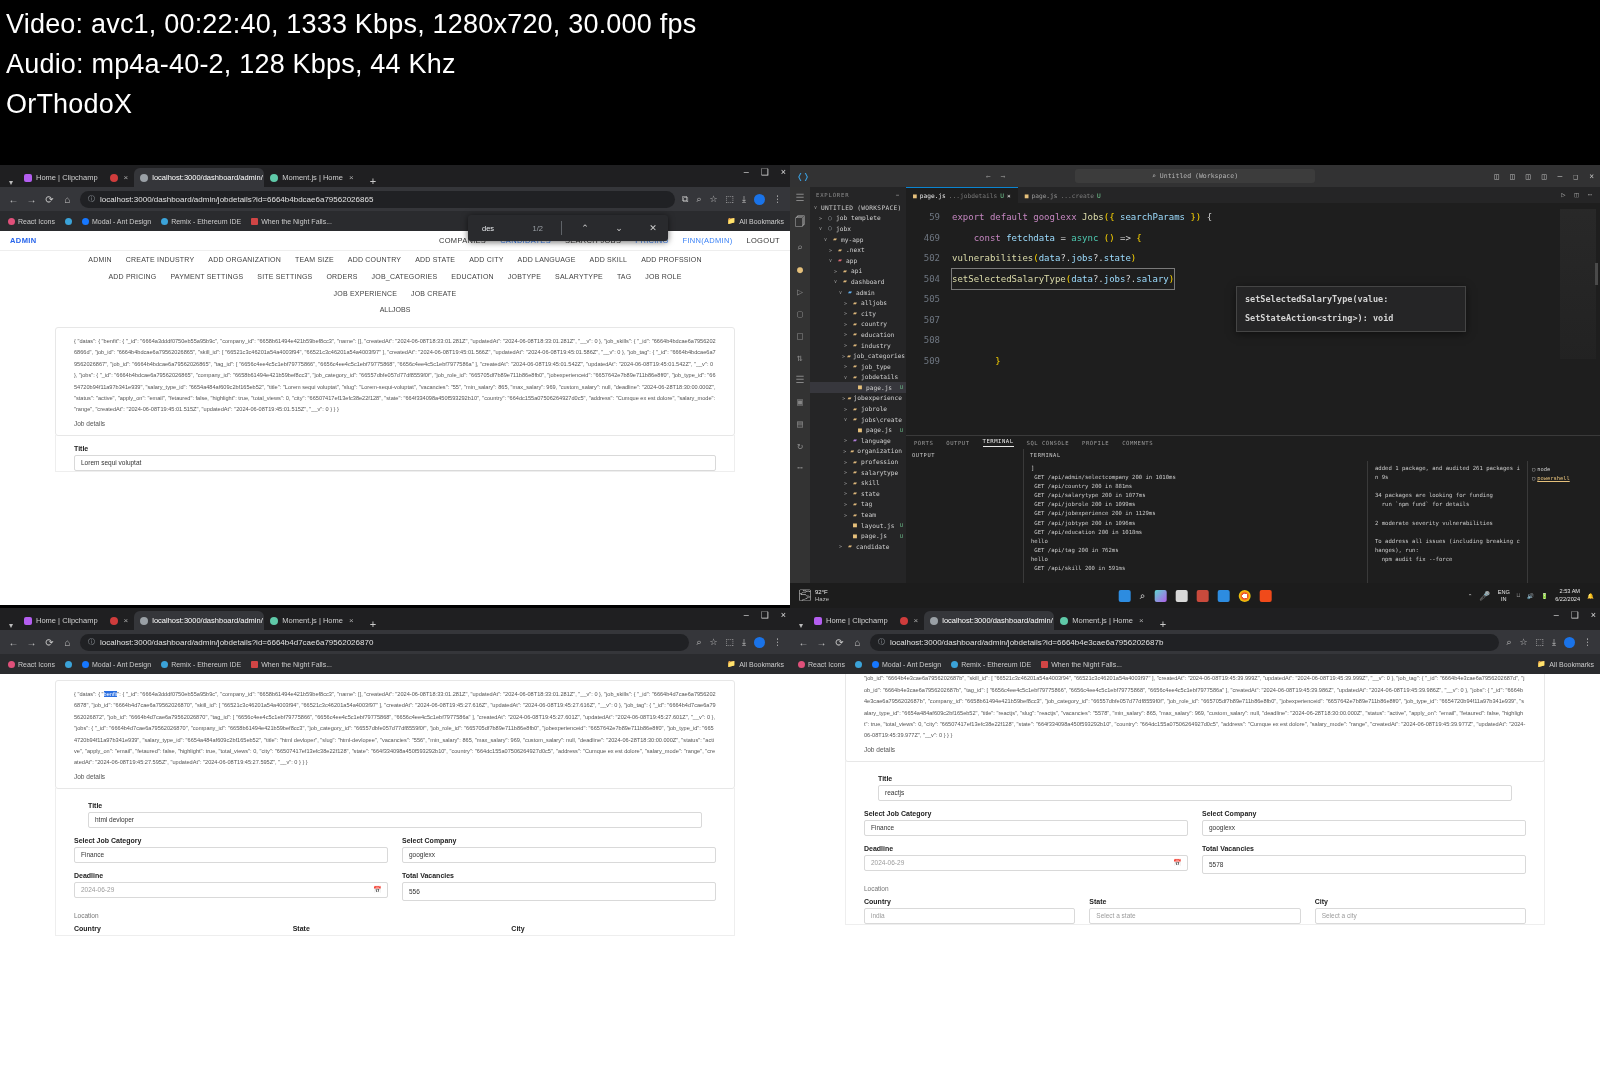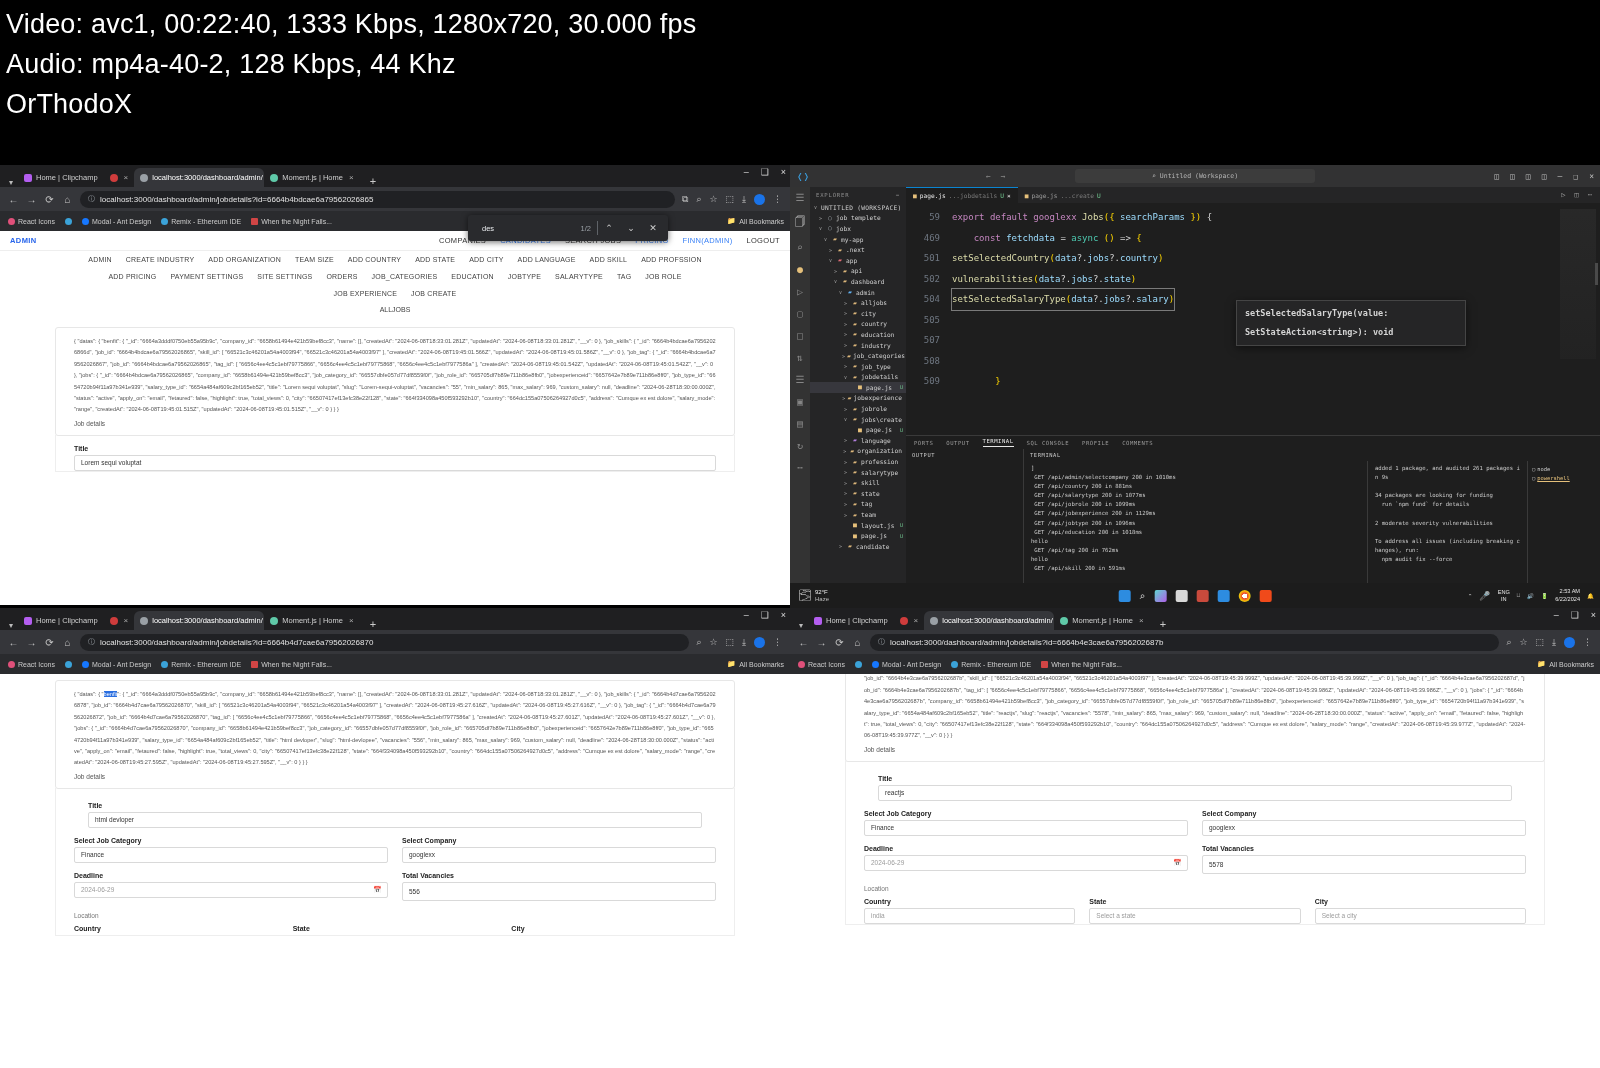--- a/index.html
+++ b/index.html
@@ -46,21 +46,21 @@
   .bm { display:flex; align-items:center; gap:3px; color:#ccc; font-size:7px;
         white-space:nowrap; }
   .bm .d { width:7px; height:7px; border-radius:50%; flex:0 0 7px; }
   .allbm { position:absolute; right:6px; color:#ccc; font-size:7px;
            display:flex; align-items:center; gap:3px; }
 
   
   .findbar { position:absolute; background:#292a2d; border-radius:3px;
              display:flex; align-items:center; height:26px; width:200px;
              color:#e8eaed; font-size:7.5px; padding:0 4px;
-             box-shadow:0 1px 6px rgba(0,0,0,.6); z-index:30; }
+             box-shadow:0 1px 6px rgba(0,0,0,.6); z-index:30;gap:12px; }
   .findbar .q { flex:1; padding-left:10px; }
   .findbar .cnt { color:#9aa0a6; padding-right:6px; }
   .findbar .sep { width:1px; height:14px; background:#5f6368; }
   .findbar .fb { width:22px; text-align:center; color:#cfcfcf; font-size:9px; }
 
   
   .page { background:#fff; overflow:hidden; position:relative; }
   .topnav { display:flex; align-items:center; height:20px; padding:0 10px;
             border-bottom:1px solid #eee; font-size:7.5px; }
   .topnav .home { color:#2563eb; font-weight:700; letter-spacing:.4px; }
@@ -555,29 +555,28 @@
           <span>▷</span>
           <span>◫</span>
           <span>⋯</span>
         </div>
       </div>
 
       <div class="code">
         <div id="code-lines">
             <div class="cl"><span class="ln">59</span><span><span class="kw it">export default </span><span class="kw it">googlexx </span><span class="fn">Jobs</span><span class="pn">({</span><span class="id"> searchParams </span><span class="pn">})</span><span class="op"> {</span></span></div>
             <div class="cl"><span class="ln">469</span><span><span class="op">    </span><span class="kw it">const </span><span class="id">fetchdata</span><span class="op"> = </span><span class="ty it">async </span><span class="pn">()</span><span class="op"> =&gt; </span><span class="pn">{</span></span></div>
-            <div class="cl"><span class="ln">501</span><span><span class="fn">setSelectedCountry</span><span class="pn">(</span><span class="id">data</span><span class="op">?.</span><span class="id">jobs</span><span class="op">?.</span><span class="id">country</span><span class="pn">)</span></span></div>
             <div class="cl"><span class="ln">502</span><span><span class="fn">vulnerabilities</span><span class="pn">(</span><span class="id">data</span><span class="op">?.</span><span class="id">jobs</span><span class="op">?.</span><span class="id">state</span><span class="pn">)</span></span></div>
             <div class="cl"><span class="ln">504</span><span class="sel-box"><span class="fn">setSelectedSalaryType</span><span class="pn">(</span><span class="id">data</span><span class="op">?.</span><span class="id">jobs</span><span class="op">?.</span><span class="id">salary</span><span class="pn">)</span></span></div>
             <div class="cl"><span class="ln">505</span><span></span></div>
             <div class="cl"><span class="ln">507</span><span></span></div>
             <div class="cl"><span class="ln">508</span><span></span></div>
             <div class="cl"><span class="ln">509</span><span><span class="op">        </span><span class="pn">}</span></span></div>
           </div>
-        <div class="tooltip" style="left:330px;top:97px;width:230px;">
+        <div class="tooltip" style="left:330px;top:83px;width:230px;">
           <div>setSelectedSalaryType(value:</div>
           <div>SetStateAction&lt;string&gt;): void</div>
         </div>
         <div style="position:absolute;right:4px;top:6px;width:36px;height:150px;
                     background:linear-gradient(180deg,#2a2a2a,#232323);opacity:.85;"></div>
         <div style="position:absolute;right:2px;top:60px;width:3px;height:22px;background:#4a4a4a;"></div>
       </div>
 
       <div class="panel">
         <div class="panel-tabs" id="panel-tabs">

